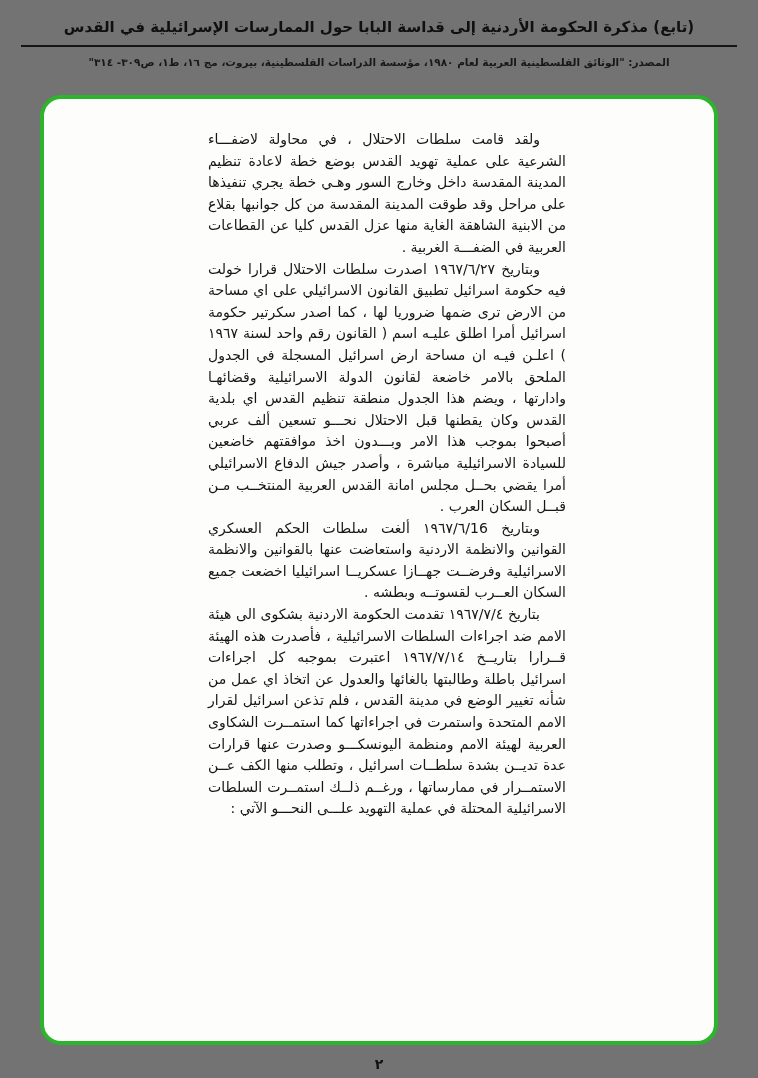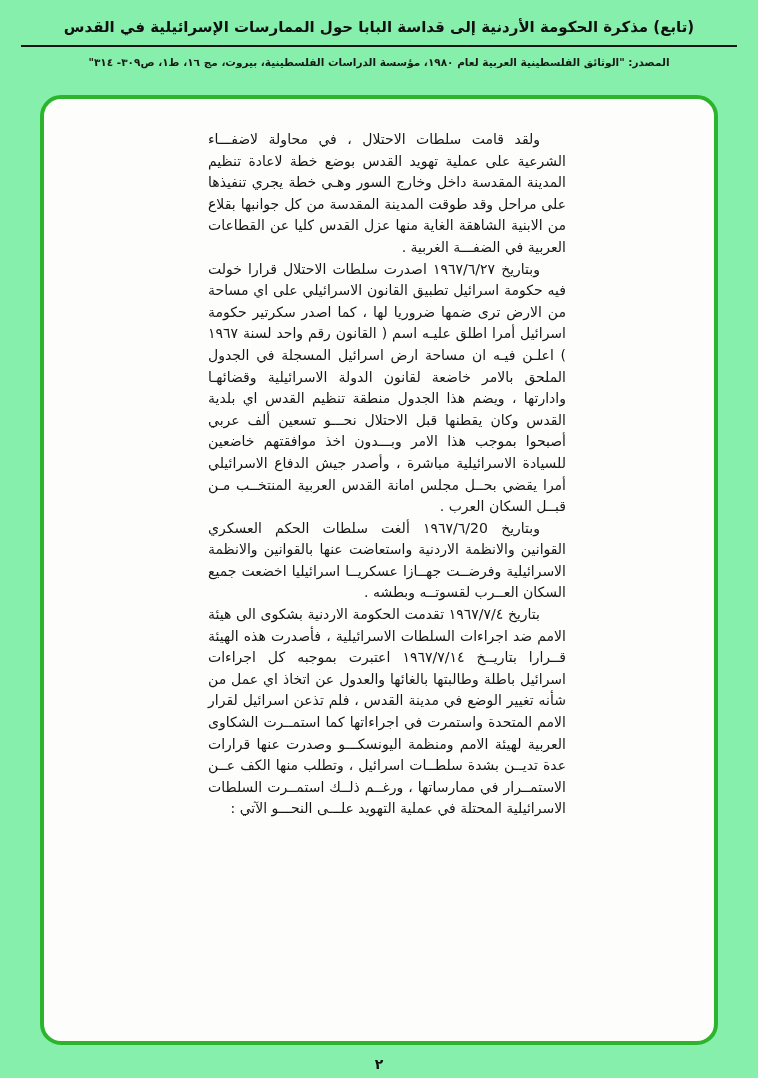--- a/index.html
+++ b/index.html
@@ -4,21 +4,21 @@
 <style>
   html, body {
     margin: 0;
     padding: 0;
     background: #ffffff;
   }
   .page {
     position: relative;
     width: 758px;
     height: 1078px;
-    background: #86efac;
+    background: #737373;
     font-family: "DejaVu Sans", sans-serif;
     direction: rtl;
     overflow: hidden;
   }
   .header {
     padding-top: 16px;
     text-align: center;
   }
   .header-title {
     font-size: 15px;
@@ -81,20 +81,20 @@
   <div class="header">
     <div class="header-title">(تابع)  مذكرة الحكومة الأردنية إلى قداسة البابا حول الممارسات الإسرائيلية في القدس</div>
     <div class="header-rule"></div>
     <div class="source-line">المصدر: "الوثائق الفلسطينية العربية لعام ١٩٨٠، مؤسسة الدراسات الفلسطينية، بيروت، مج ١٦، ط١، ص٣٠٩- ٣١٤"</div>
   </div>
 
   <div class="content-frame" style="border-color: rgb(44, 181, 44);">
     <div class="body-text">
       <p>ولقد قامت سلطات الاحتلال ، في محاولة لاضفـــاء الشرعية على عملية تهويد القدس بوضع خطة لاعادة تنظيم المدينة المقدسة داخل وخارج السور وهـي خطة يجري تنفيذها على مراحل وقد طوقت المدينة المقدسة من كل جوانبها بقلاع من الابنية الشاهقة الغاية منها عزل القدس كليا عن القطاعات العربية في الضفـــة الغربية .</p>
       <p>وبتاريخ ١٩٦٧/٦/٢٧ اصدرت سلطات الاحتلال قرارا خولت فيه حكومة اسرائيل تطبيق القانون الاسرائيلي على اي مساحة من الارض ترى ضمها ضروريا لها ، كما اصدر سكرتير حكومة اسرائيل أمرا اطلق عليـه اسم ( القانون رقم واحد لسنة ١٩٦٧ ) اعلـن فيـه ان مساحة ارض اسرائيل المسجلة في الجدول الملحق بالامر خاضعة لقانون الدولة الاسرائيلية وقضائهـا وادارتها ، ويضم هذا الجدول منطقة تنظيم القدس اي بلدية القدس وكان يقطنها قبل الاحتلال نحـــو تسعين ألف عربي أصبحوا بموجب هذا الامر وبـــدون اخذ موافقتهم خاضعين للسيادة الاسرائيلية مباشرة ، وأصدر جيش الدفاع الاسرائيلي أمرا يقضي بحــل مجلس امانة القدس العربية المنتخــب مـن قبــل السكان العرب .</p>
-      <p>وبتاريخ ١٩٦٧/٦/20 ألغت سلطات الحكم العسكري القوانين والانظمة الاردنية واستعاضت عنها بالقوانين والانظمة الاسرائيلية وفرضــت جهــازا عسكريــا اسرائيليا اخضعت جميع السكان العــرب لقسوتــه وبطشه .</p>
+      <p>وبتاريخ ١٩٦٧/٦/16 ألغت سلطات الحكم العسكري القوانين والانظمة الاردنية واستعاضت عنها بالقوانين والانظمة الاسرائيلية وفرضــت جهــازا عسكريــا اسرائيليا اخضعت جميع السكان العــرب لقسوتــه وبطشه .</p>
       <p>بتاريخ ١٩٦٧/٧/٤ تقدمت الحكومة الاردنية بشكوى الى هيئة الامم ضد اجراءات السلطات الاسرائيلية ، فأصدرت هذه الهيئة قــرارا بتاريــخ ١٩٦٧/٧/١٤ اعتبرت بموجبه كل اجراءات اسرائيل باطلة وطالبتها بالغائها والعدول عن اتخاذ اي عمل من شأنه تغيير الوضع في مدينة القدس ، فلم تذعن اسرائيل لقرار الامم المتحدة واستمرت في اجراءاتها كما استمــرت الشكاوى العربية لهيئة الامم ومنظمة اليونسكـــو وصدرت عنها قرارات عدة تديــن بشدة سلطــات اسرائيل ، وتطلب منها الكف عــن الاستمــرار في ممارساتها ، ورغــم ذلــك استمــرت السلطات الاسرائيلية المحتلة في عملية التهويد علـــى النحـــو الآتي :</p>
     </div>
   </div>
 
   <div class="page-number">٢</div>
 
 </div>
 
 </body></html>

